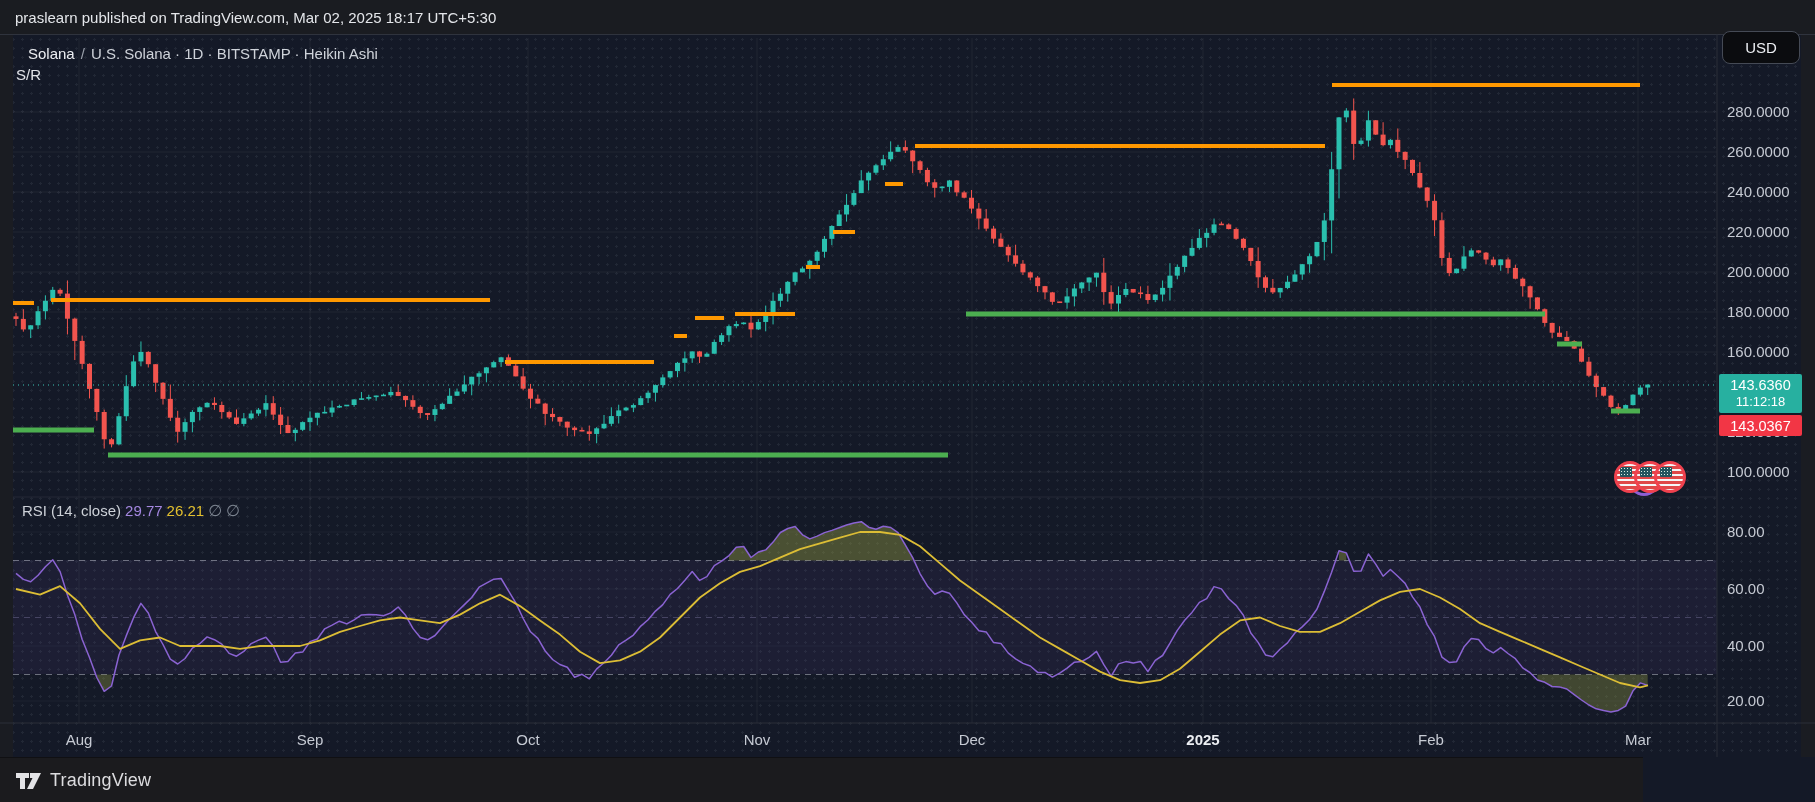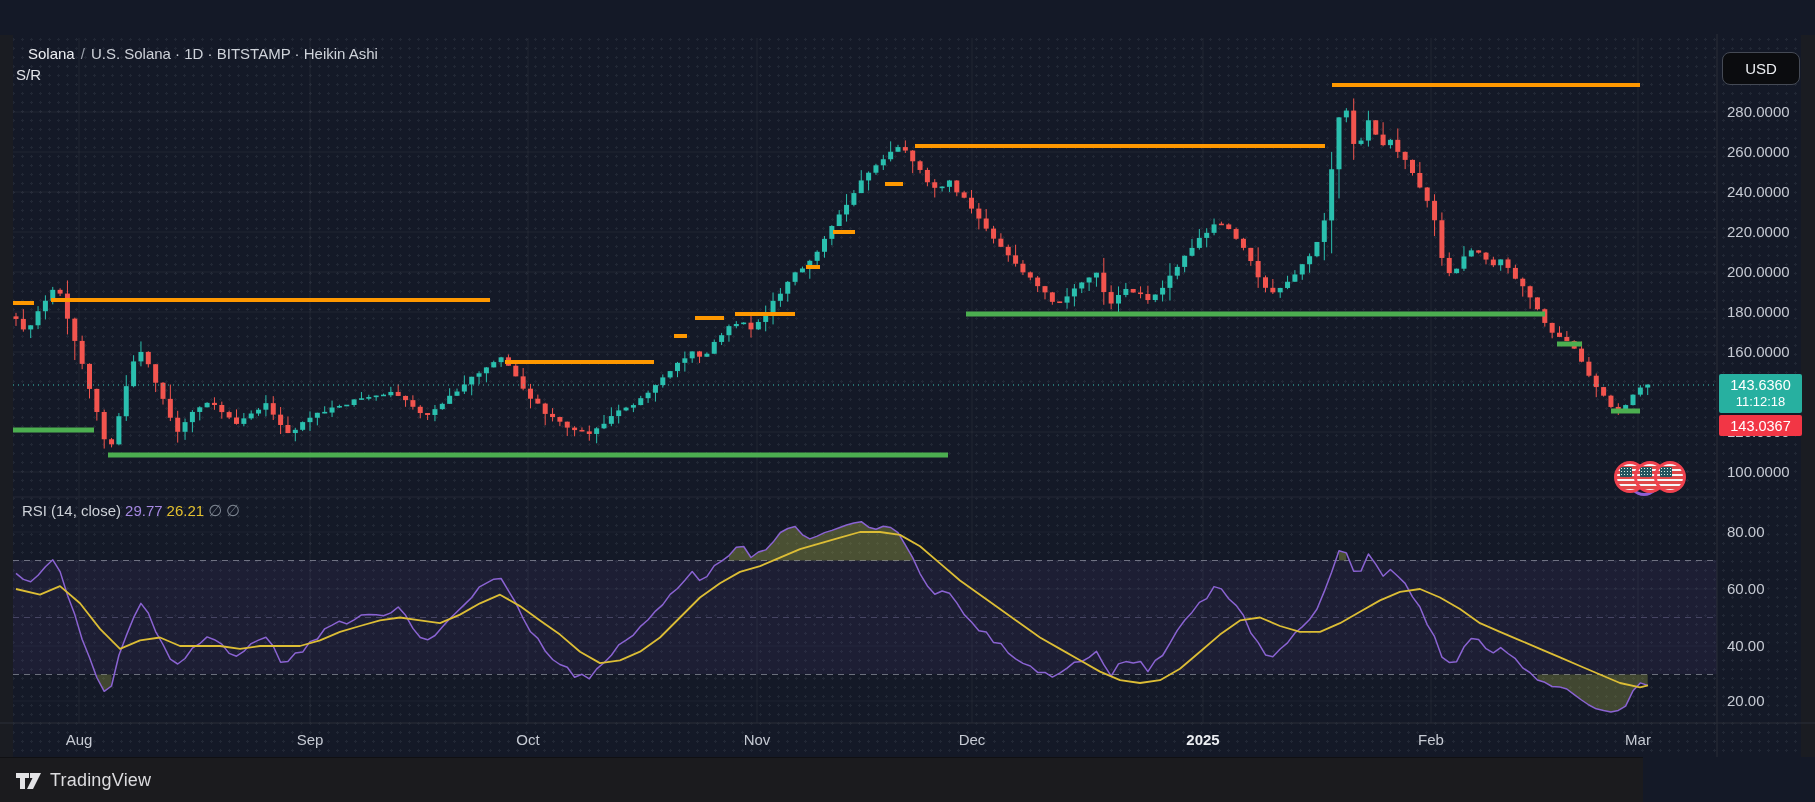--- a/index.html
+++ b/index.html
@@ -37,21 +37,21 @@
   .sym-row .chg{color:#2cbfae;margin-left:2px;}
   .sr-label{position:absolute;left:16px;top:66px;z-index:6;font-size:15px;color:#e2e4e9;}
   
   .rsi-row{position:absolute;left:22px;top:501px;z-index:6;display:flex;align-items:center;
            gap:4px;font-size:15px;color:#cdd1d8;white-space:nowrap;}
   .rsi-row .pv{color:#a487e0;}
   .rsi-row .mv{color:#e3c02f;}
   .rsi-row .empty{color:#7d8591;font-size:16px;}
   
   .usd-btn{
-    position:absolute;left:1722px;top:52px;width:76px;height:31px;z-index:7;
+    position:absolute;left:1722px;top:31px;width:76px;height:31px;z-index:7;
     background:#0b0c0f;border:1px solid #454a55;border-radius:8px;
     color:#edeff3;font-size:15px;display:flex;align-items:center;justify-content:center;
   }
   
   .plabel{position:absolute;left:1719px;width:83px;z-index:7;text-align:center;color:#fff;}
   .plabel-main{top:374px;height:39px;background:#27b0a0;border-radius:2px;
                display:flex;flex-direction:column;justify-content:center;line-height:1.25;}
   .plabel-main .val{font-size:14.5px;}
   .plabel-main .cd{font-size:13px;}
   .plabel-low{top:415px;height:21px;background:#f23645;border-radius:2px;
@@ -72,20 +72,23 @@
   .footer{position:absolute;left:0;top:757px;width:1643px;height:45px;background:#1b1b1e;
           border-top:1px solid #101013;display:flex;align-items:center;z-index:6;}
   .tv-logo{margin-left:16px;display:flex;align-items:center;gap:8px;color:#dcdcdf;
            font-size:18px;letter-spacing:0.2px;}
 </style>
 </head>
 <body>
 
 <div class="screen">
 
+  <div class="topbar">
+    <span>praslearn published on TradingView.com, Mar 02, 2025 18:17 UTC+5:30</span>
+  </div>
 
   <div class="chart-area"></div>
   <div class="edge-strip edge-left"></div>
   <div class="edge-strip edge-right"></div>
 
   <svg class="chart" id="chart-svg" width="1815" height="802" viewBox="0 0 1815 802">
       <line x1="13" y1="112" x2="1717" y2="112" stroke="rgba(255,255,255,0.055)" stroke-width="1"></line>
       <line x1="13" y1="152" x2="1717" y2="152" stroke="rgba(255,255,255,0.055)" stroke-width="1"></line>
       <line x1="13" y1="192" x2="1717" y2="192" stroke="rgba(255,255,255,0.055)" stroke-width="1"></line>
       <line x1="13" y1="232" x2="1717" y2="232" stroke="rgba(255,255,255,0.055)" stroke-width="1"></line>

